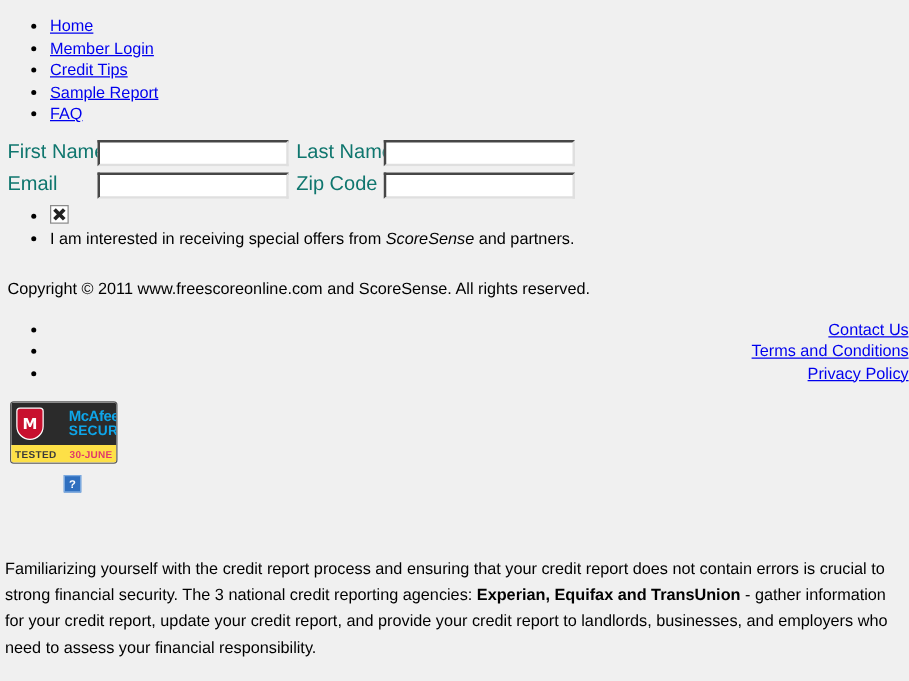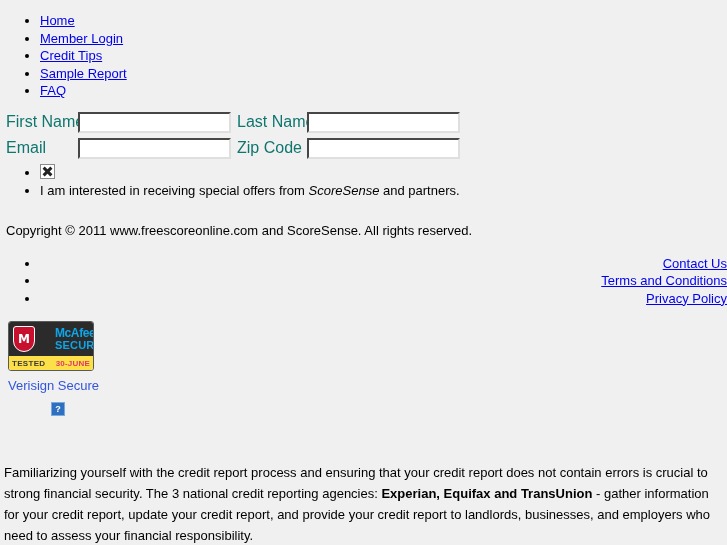--- a/index.html
+++ b/index.html
@@ -221,21 +221,21 @@
     color: #ffffff;
     font-size: 9px;
     font-weight: bold;
     line-height: 1;
   }
 
   
   .bottom-para {
     position: absolute;
     left: 0;
-    top: 462px;
+    top: 444px;
     width: 727px;
     padding: 0 4px;
     box-sizing: border-box;
     font-size: 13px;
     line-height: 21px;
     text-align: left;
   }
   .bottom-para b { font-weight: bold; }
   .ital { font-style: italic; }
 </style>
@@ -312,20 +312,19 @@
         <span class="w1">McAfee</span>
         <span class="w2">SECURE™</span>
       </div>
     </div>
     <div class="mcafee-bottom">
       <span class="tested">TESTED</span>
       <span class="datestamp">30-JUNE</span>
     </div>
   </div>
 
-  <a href="#" class="verisign-link">Verisign Secure</a>
 
   <div class="verisign-box">
     <span>?</span>
   </div>
 </div>
 
 <div class="bottom-para"><span>Familiarizing yourself with the credit report process and ensuring that your credit report does not contain errors is crucial to strong financial security. The 3 national credit reporting agencies: </span><b>Experian, Equifax and TransUnion</b><span> - gather information for your credit report, update your credit report, and provide your credit report to landlords, businesses, and employers who need to assess your financial responsibility.</span></div>
 
 </body></html>

